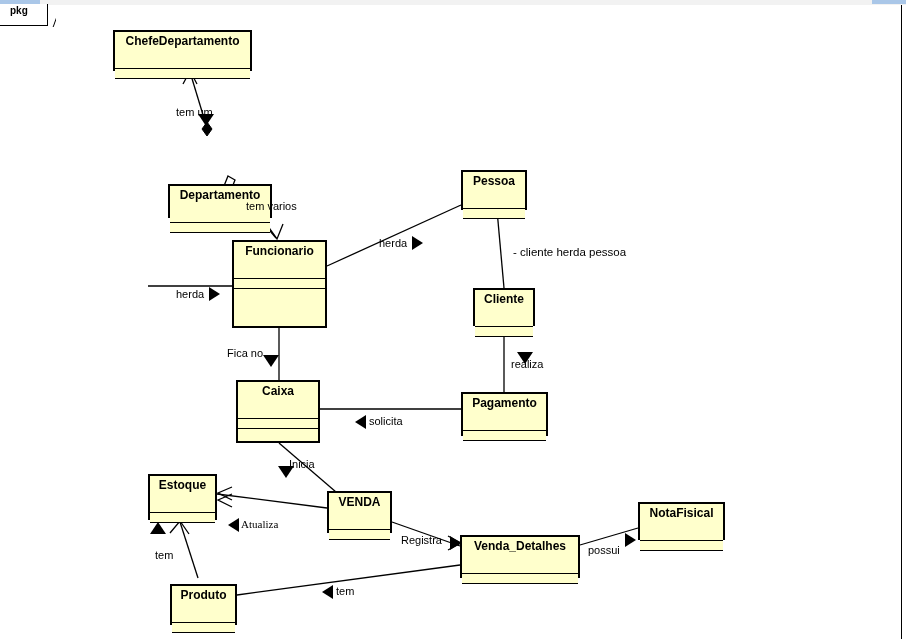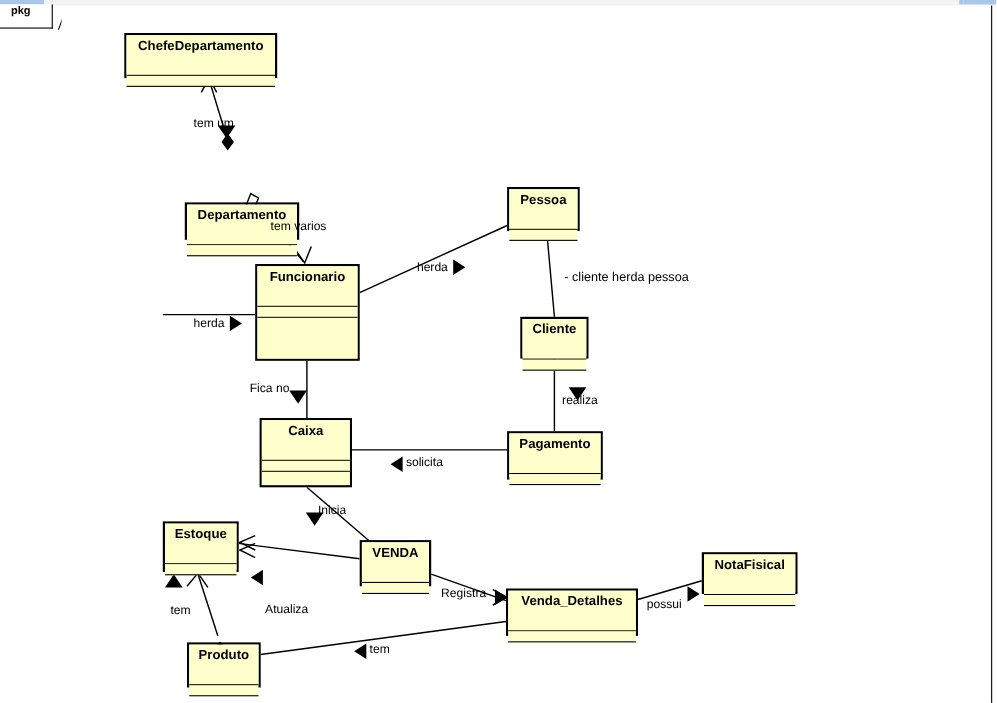--- a/index.html
+++ b/index.html
@@ -281,21 +281,21 @@
   </div>
 
   <div class="rel-label" style="left:176px;top:106px;text-align:right;">tem um</div>
   <div class="rel-label" style="left:246px;top:200px;">tem varios</div>
   <div class="rel-label" style="left:176px;top:288px;">herda</div>
   <div class="rel-label" style="left:379px;top:237px;">herda</div>
   <div class="rel-label" style="left:227px;top:347px;">Fica no</div>
   <div class="rel-label" style="left:511px;top:358px;">realiza</div>
   <div class="rel-label" style="left:369px;top:415px;">solicita</div>
   <div class="rel-label" style="left:289px;top:458px;">Inicia</div>
-  <div class="rel-label" style="left:241px;top:548px;">Atualiza</div>
+  <div class="rel-label" style="left:241px;top:518px;font-family:Liberation Serif, serif;">Atualiza</div>
   <div class="rel-label" style="left:401px;top:534px;">Registra</div>
   <div class="rel-label" style="left:588px;top:544px;">possui</div>
   <div class="rel-label" style="left:155px;top:549px;">tem</div>
   <div class="rel-label" style="left:336px;top:585px;">tem</div>
 
   <div class="note-label" style="left:513px;top:246px;">- cliente herda pessoa</div>
 
 </div>
 
 </body></html>

